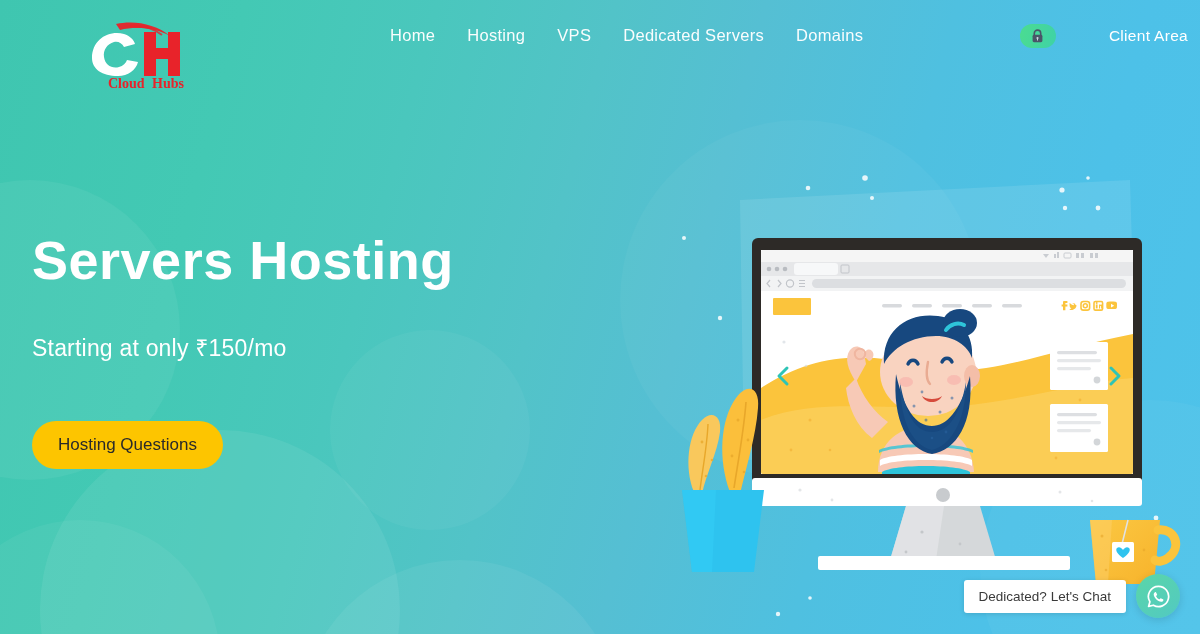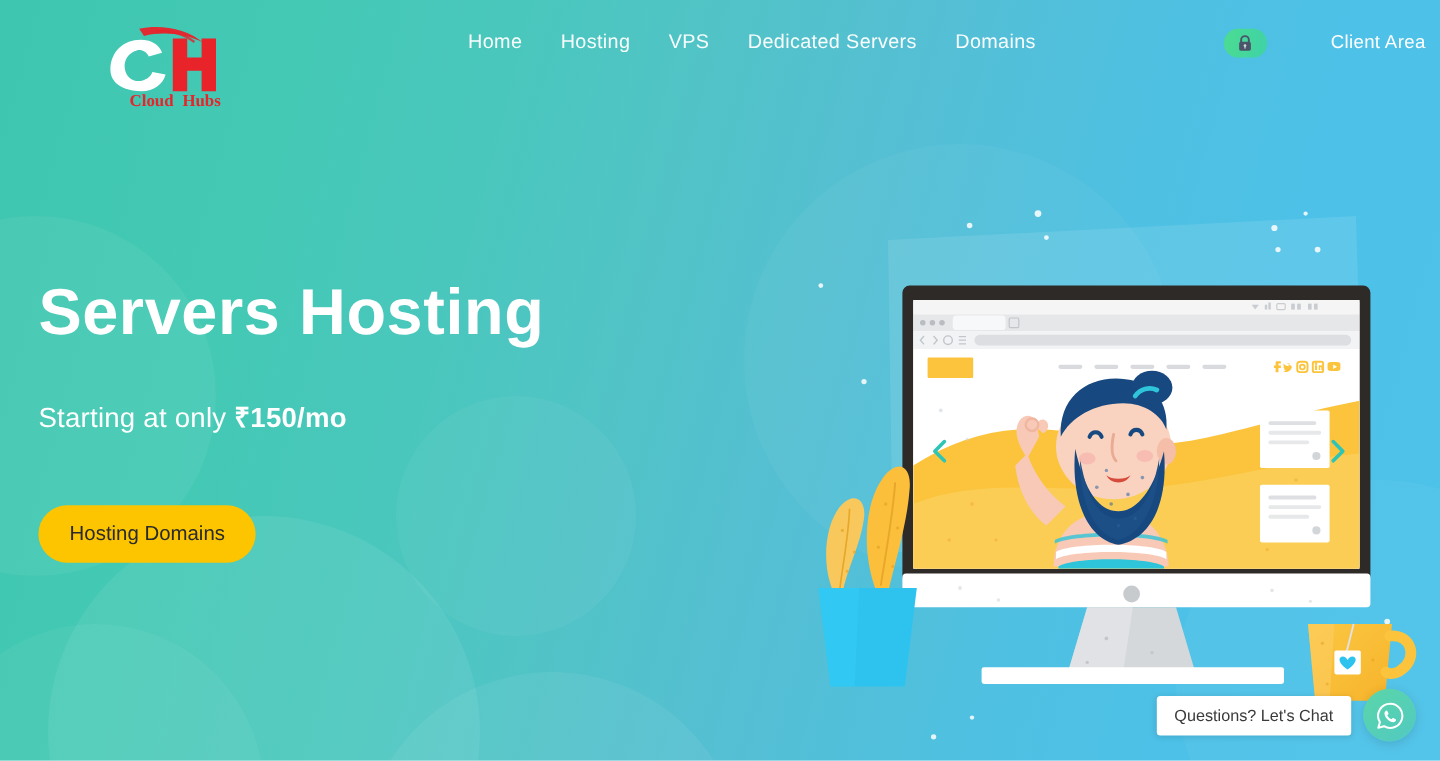--- a/index.html
+++ b/index.html
@@ -79,21 +79,21 @@
     line-height: 1.06;
     white-space: nowrap;
   }
   .hero-sub {
     margin-top: 42px;
     color: #ffffff;
     font-size: 23px;
     letter-spacing: .2px;
     white-space: nowrap;
   }
-  .hero-sub b { font-weight: 700; }
+  .hero-sub b { font-weight: 400; }
   .cta {
     margin-top: 58px;
     display: inline-block;
     background: #fdc500;
     color: #2a2a2a;
     font-size: 17px;
     padding: 14px 26px;
     border-radius: 26px;
     border: none;
     cursor: pointer;
@@ -173,21 +173,21 @@
       </span>
       <span class="ca-label">Client Area</span>
     </div>
   </div>
 
   <div class="hero">
     <h1 class="hero-title">Servers Hosting</h1>
     <div class="hero-sub">
       <span>Starting at only </span><b>₹150/mo</b>
     </div>
-    <button class="cta">Hosting Domains</button>
+    <button class="cta">Hosting Questions</button>
   </div>
 
   <div class="illus">
     <svg width="540" height="514" viewBox="0 0 540 514">
       <defs>
         <clipPath id="screenClip">
           <rect x="101" y="130" width="372" height="224" rx="2"></rect>
         </clipPath>
         <linearGradient id="mugGrad" x1="0" y1="0" x2="1" y2="1">
           <stop offset="0" stop-color="#fbc843"></stop>
@@ -403,21 +403,21 @@
         <g fill="#e8a72a" opacity="0.6">
           <circle cx="442" cy="416" r="1.5"></circle>
             <circle cx="484" cy="430" r="1.4"></circle>
           <circle cx="446" cy="450" r="1.3"></circle>
         </g>
       </g>
     </svg>
   </div>
 
   <div class="chat-wrap">
-    <div class="chat-tip">Questions? Let's Chat</div>
+    <div class="chat-tip">Dedicated? Let's Chat</div>
     <div class="chat-btn">
       <svg width="25" height="25" viewBox="0 0 25 25">
         <path d="M12.5 2.4 A10.1 10.1 0 0 0 3.9 17.8 L2.6 22.4 L7.4 21.2 A10.1 10.1 0 1 0 12.5 2.4 Z" fill="none" stroke="#ffffff" stroke-width="1.7" stroke-linejoin="round"></path>
         <path d="M9.2 8.1 c.3 -.1 .7 0 .9 .4 l.9 1.8 c.2 .4 .1 .7 -.1 .9 l-.6 .6 c-.2 .2 -.2 .4 -.1 .6 a6.5 6.5 0 0 0 2.9 2.8 c.3 .1 .5 .1 .7 -.1 l.6 -.6 c.2 -.2 .5 -.3 .8 -.1 l1.8 .9 c.4 .2 .5 .6 .4 .9 c-.3 .9 -1.2 1.6 -2.2 1.6 c-3.4 0 -7.5 -4.1 -7.5 -7.5 c0 -1 .7 -1.9 1.5 -2.1 Z" fill="#ffffff"></path>
       </svg>
     </div>
   </div>
 
 </div>
 

